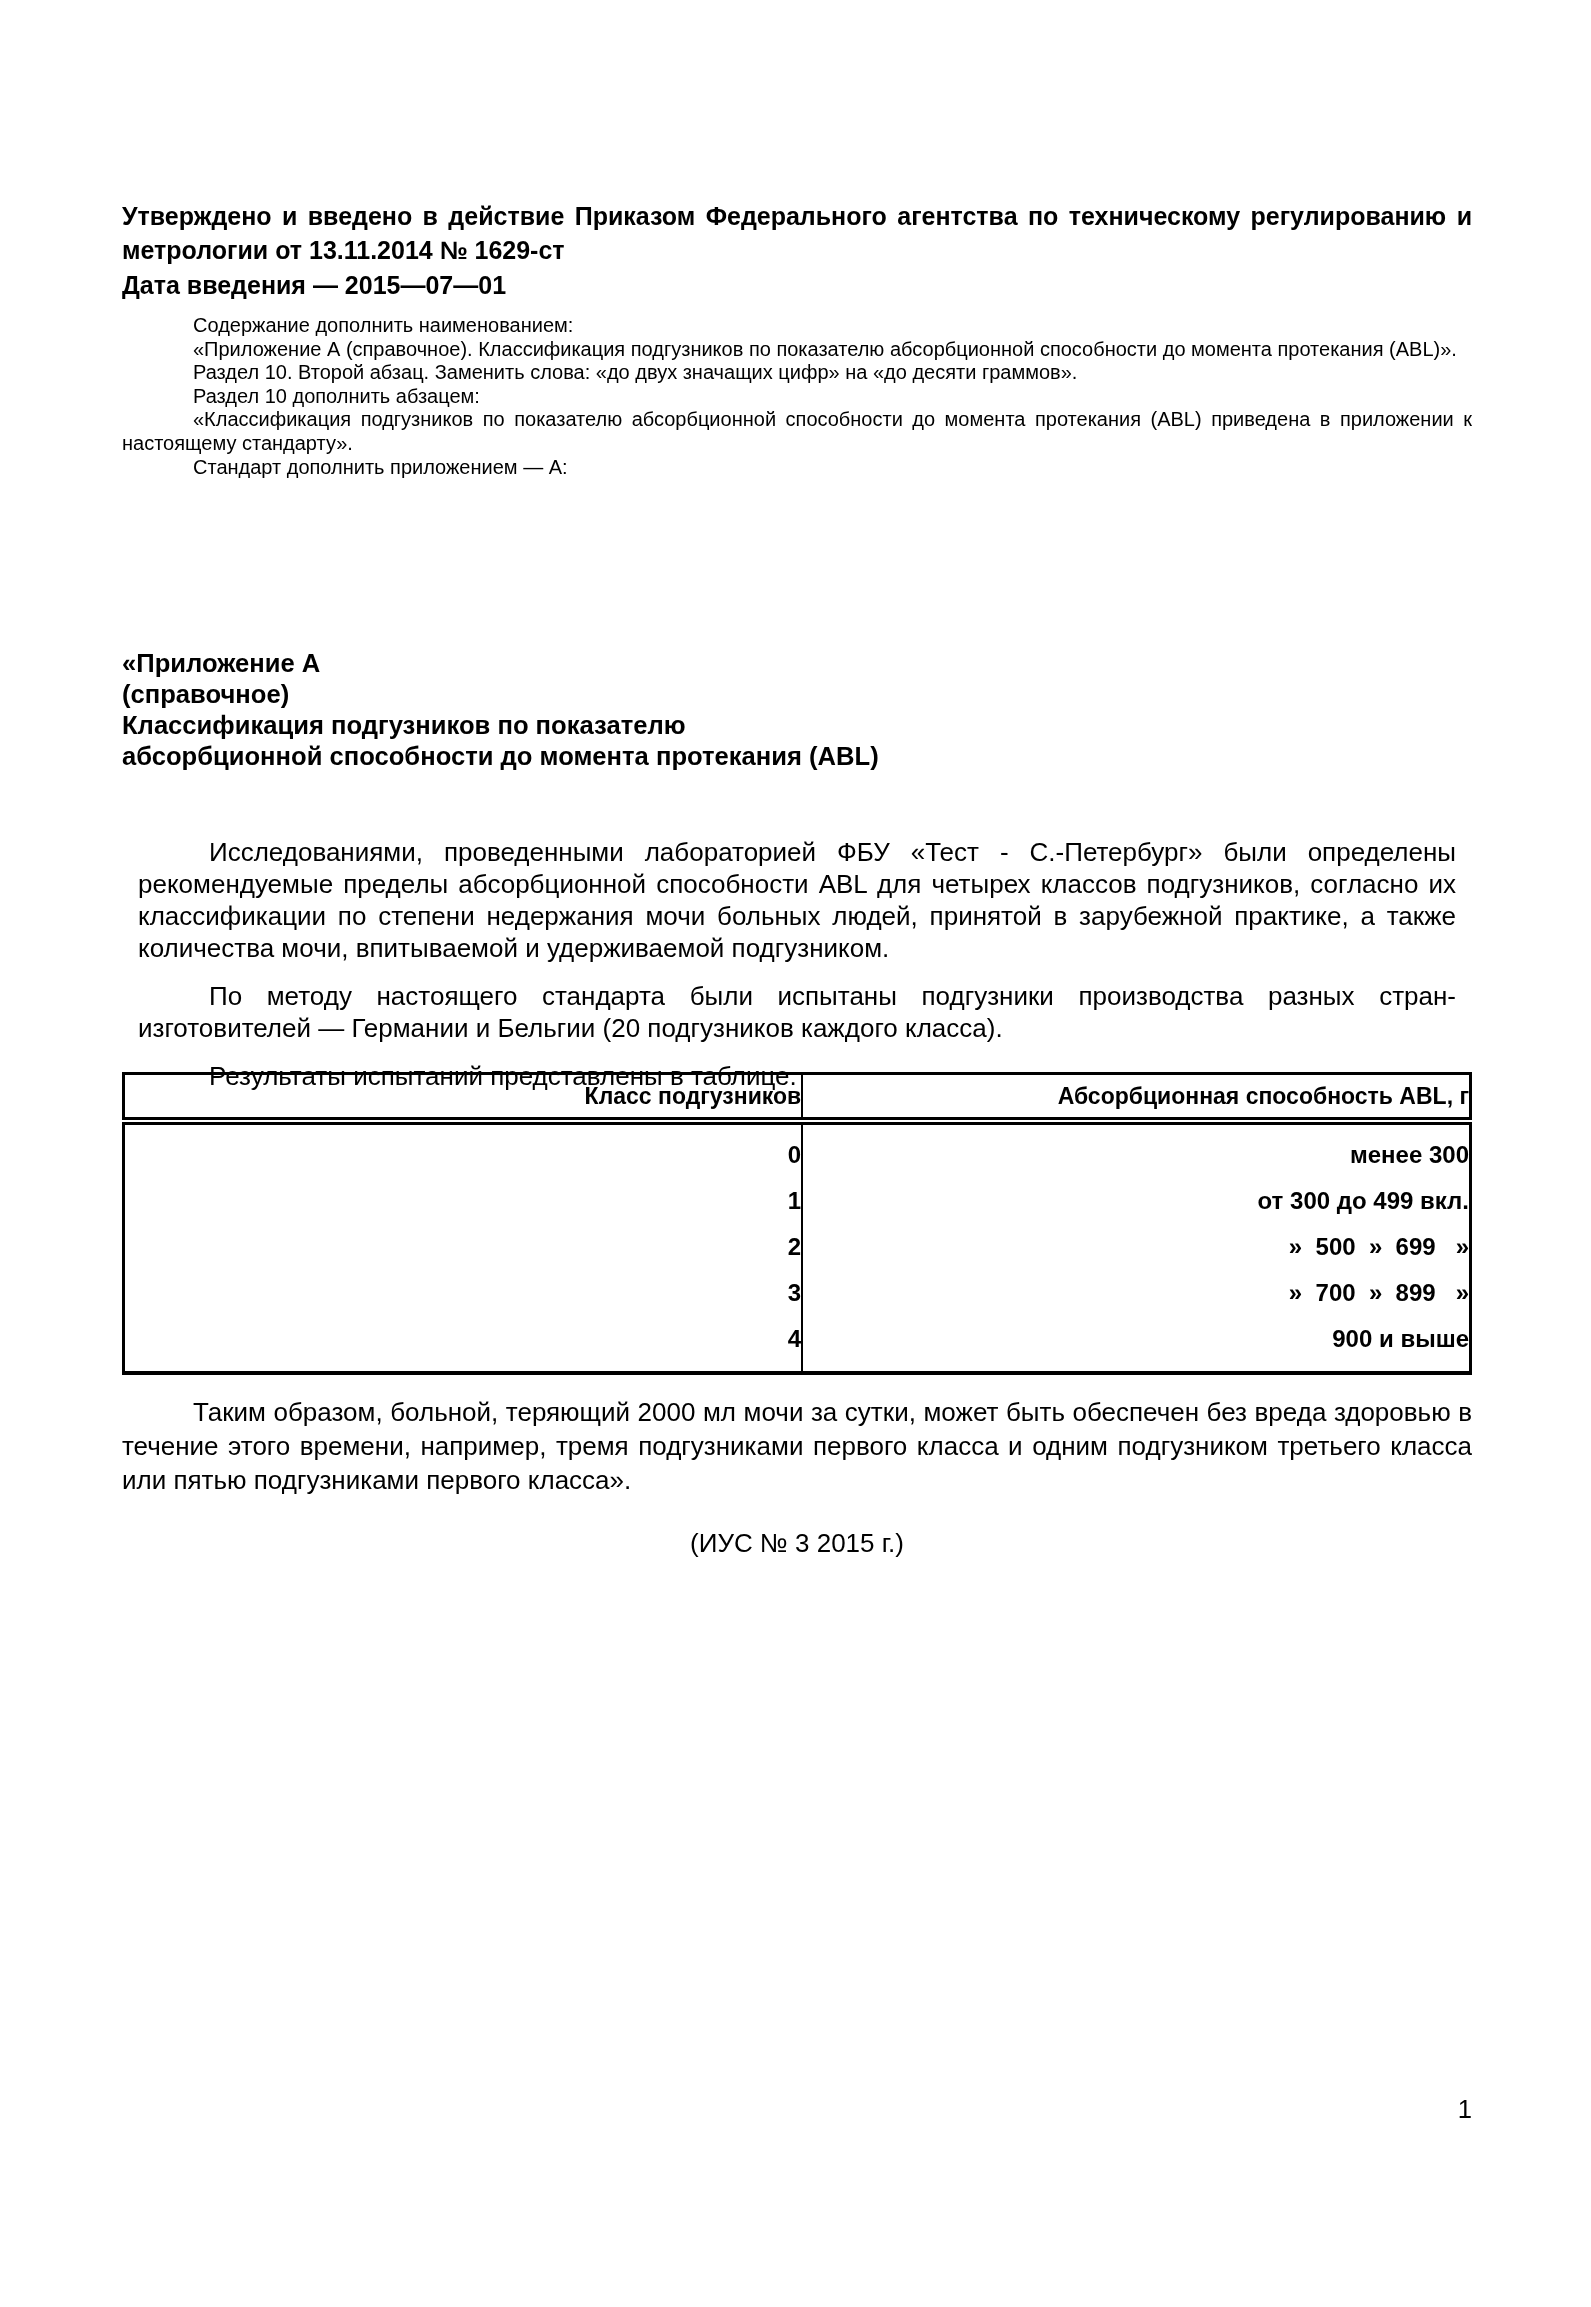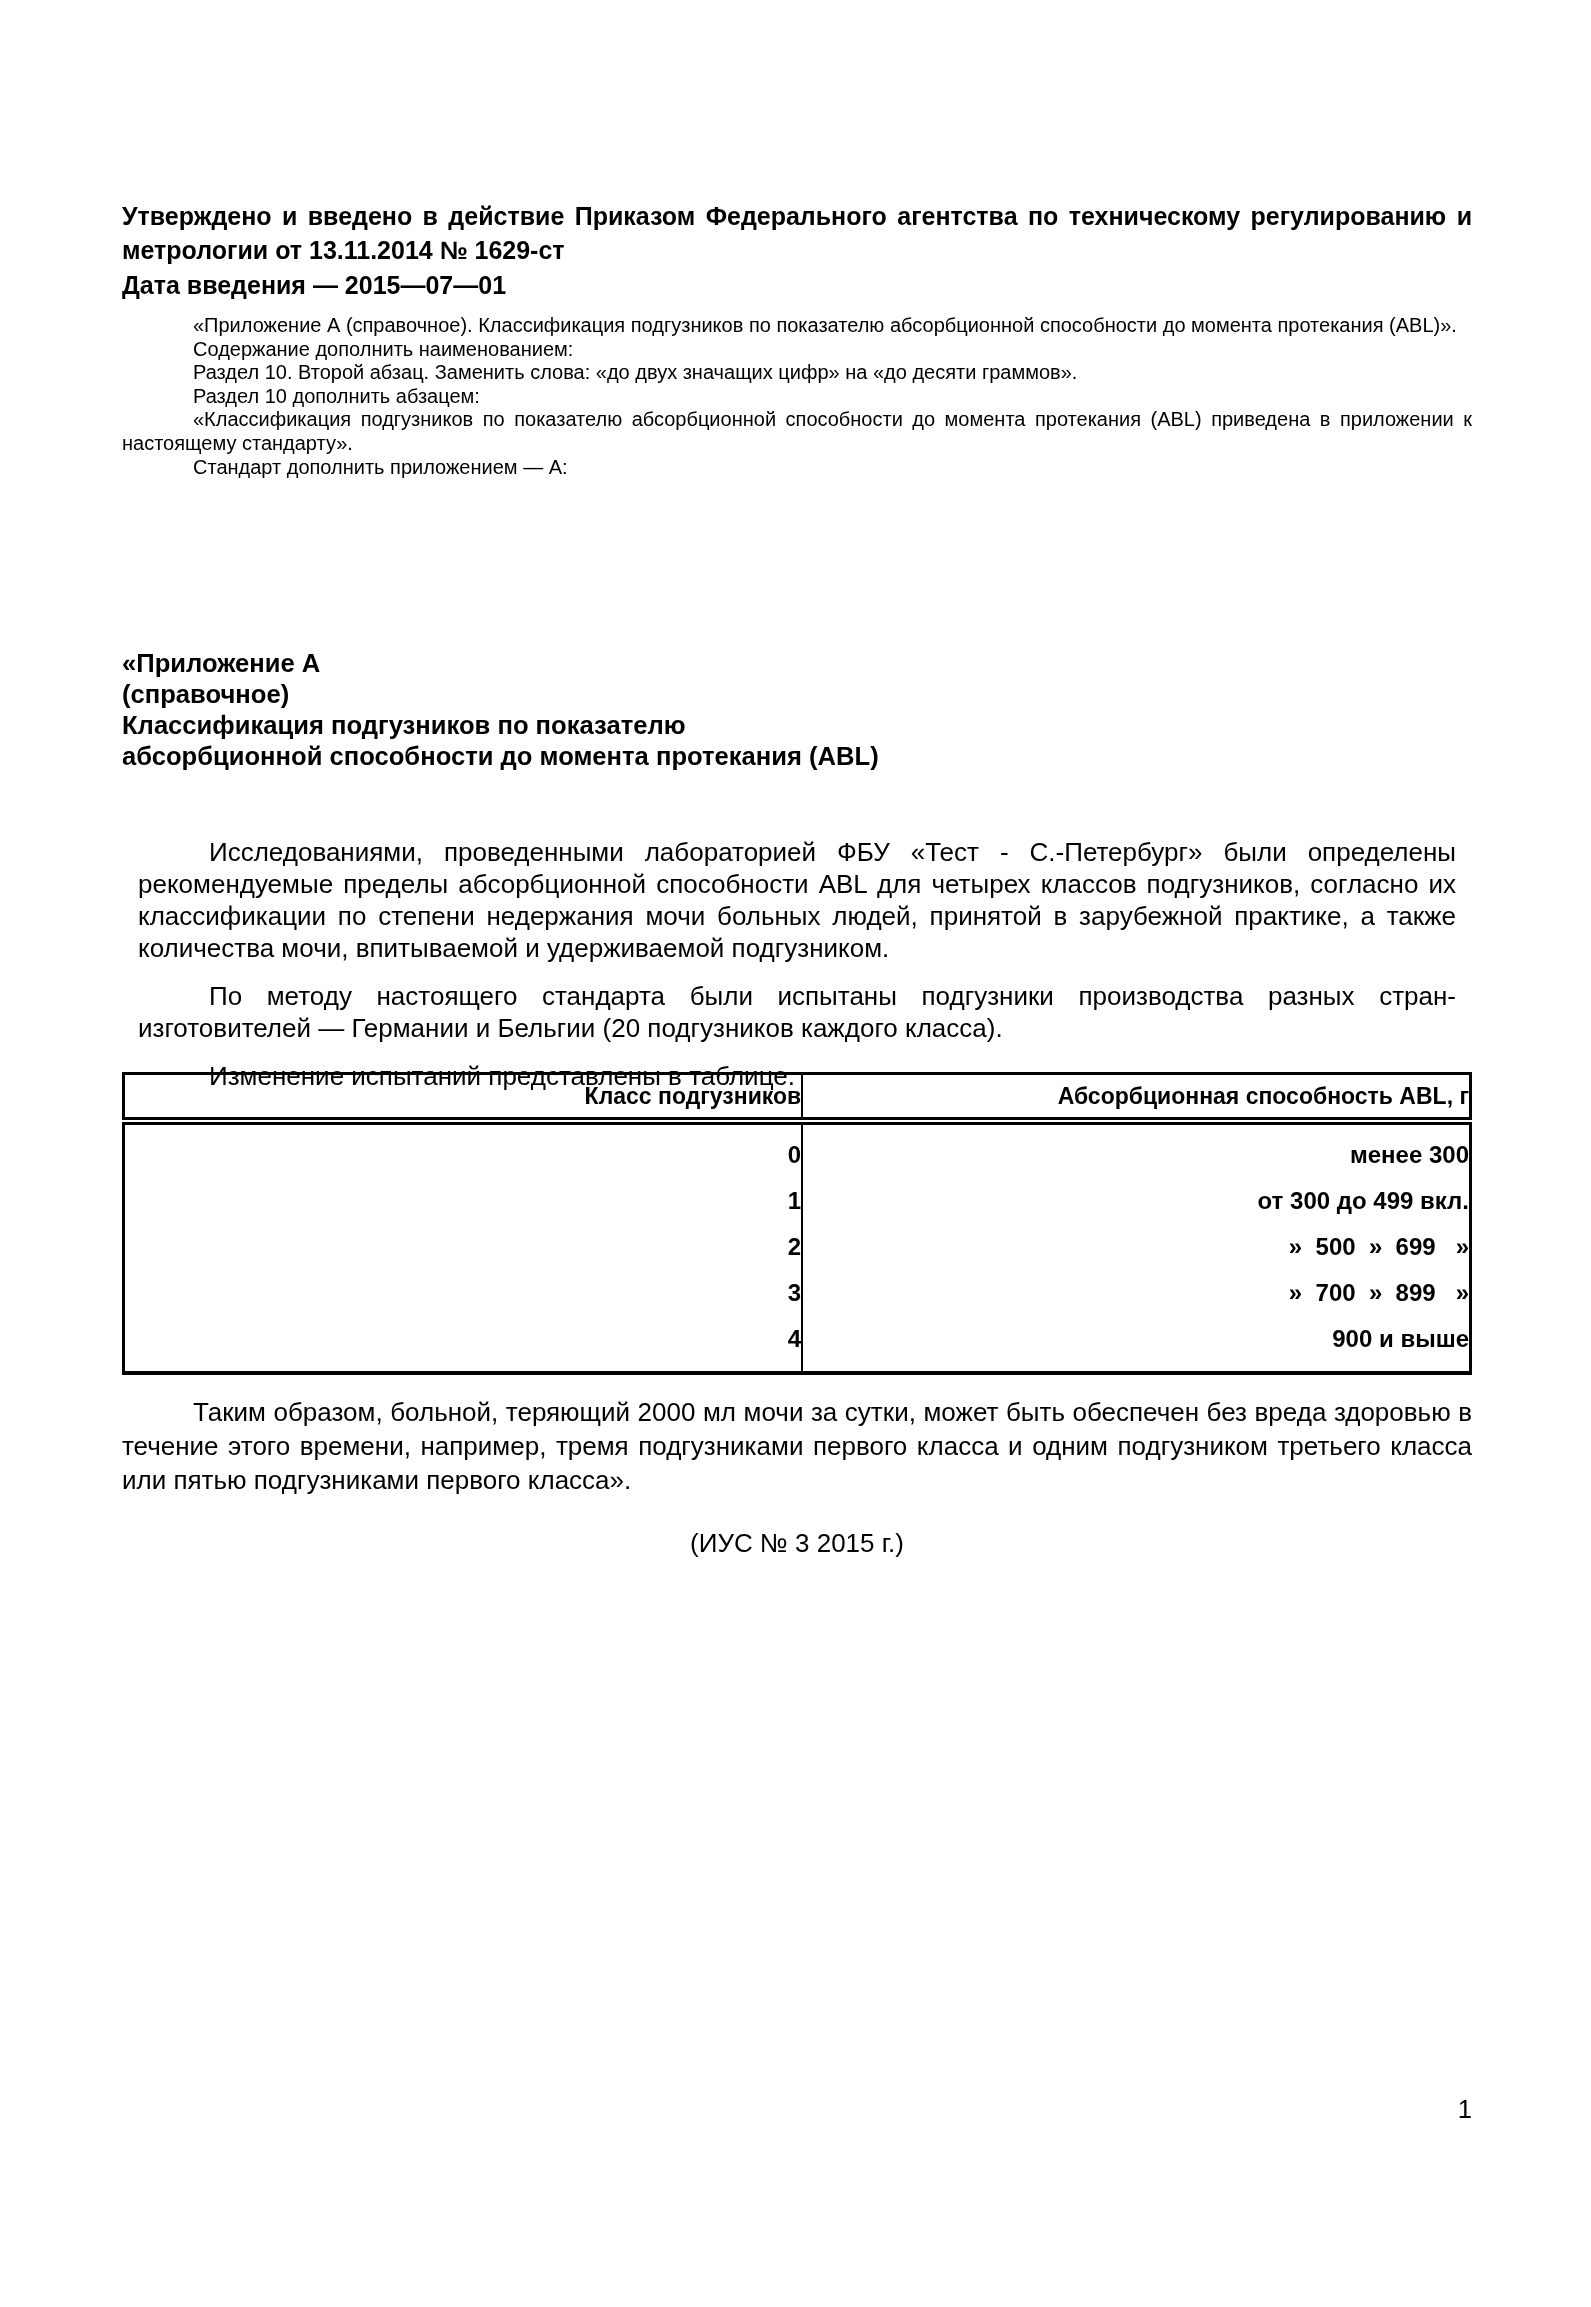--- a/index.html
+++ b/index.html
@@ -67,39 +67,39 @@
 <body>
 
 <div class="page">
 
 
   <div class="block approval">Утверждено и введено в действие Приказом Федерального агентства по техническому регулированию и метрологии от 13.11.2014 № 1629-ст</div>
 
   <div class="block date-line">Дата введения — 2015—07—01</div>
 
   <div class="block amendments">
+      <p>Содержание дополнить наименованием:</p>
       <p>«Приложение А (справочное). Классификация подгузников по показателю абсорбционной способности до момента протекания (ABL)».</p>
-      <p>Содержание дополнить наименованием:</p>
       <p>Раздел 10. Второй абзац. Заменить слова: «до двух значащих цифр» на «до десяти граммов».</p>
       <p>Раздел 10 дополнить абзацем:</p>
       <p>«Классификация подгузников по показателю абсорбционной способности до момента протекания (ABL) приведена в приложении к настоящему стандарту».</p>
       <p>Стандарт дополнить приложением — А:</p>
     </div>
 
   <div class="block appendix-heading">
       <div>«Приложение А</div>
       <div>(справочное)</div>
       <div>Классификация подгузников по показателю</div>
       <div>абсорбционной способности до момента протекания (ABL)</div>
     </div>
 
   <div class="block appendix-paragraphs">
       <p>Исследованиями, проведенными лабораторией ФБУ «Тест - С.-Петербург» были определены рекомендуемые пределы абсорбционной способности ABL для четырех классов подгузников, согласно их классификации по степени недержания мочи больных людей, принятой в зарубежной практике, а также количества мочи, впитываемой и удерживаемой подгузником.</p>
       <p>По методу настоящего стандарта были испытаны подгузники производства разных стран-изготовителей — Германии и Бельгии (20 подгузников каждого класса).</p>
-      <p>Изменение испытаний представлены в таблице.</p>
+      <p>Результаты испытаний представлены в таблице.</p>
     </div>
 
   <div class="block tbl-wrap">
     <table class="cls">
       <thead>
         <tr>
           <th>Класс подгузников</th>
           <th>Абсорбционная способность ABL, г</th>
         </tr>
       </thead>

